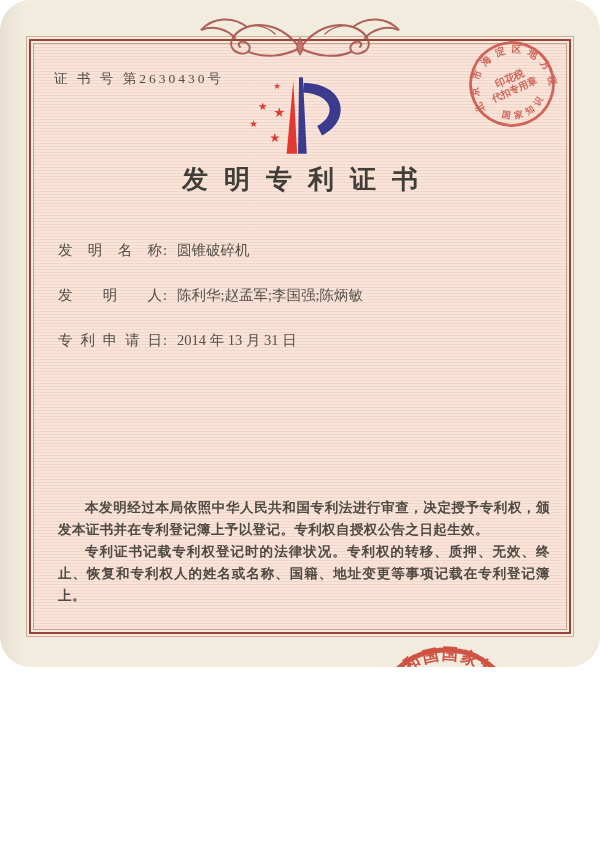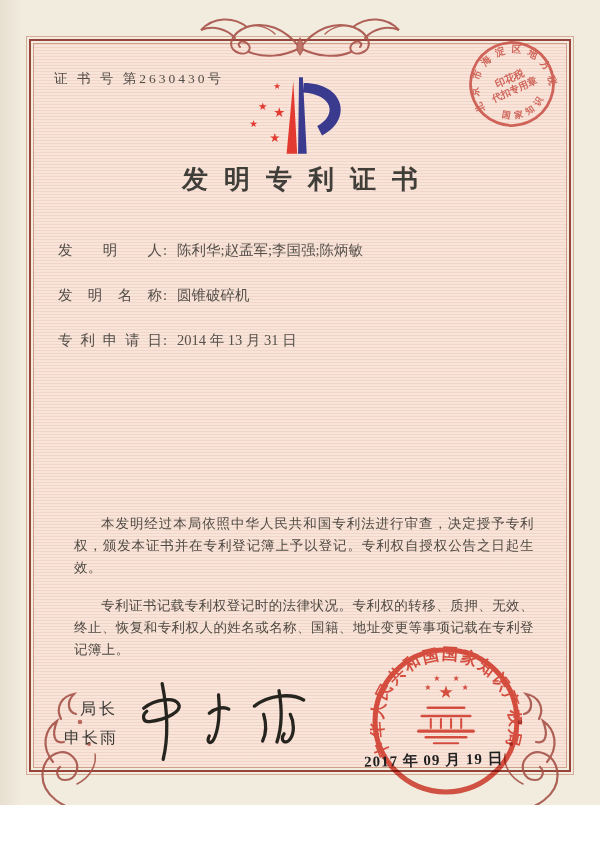--- a/index.html
+++ b/index.html
@@ -1,36 +1,36 @@
 <!DOCTYPE html>
 <html><head>
 <meta charset="utf-8">
 <style>
   html,body{margin:0;padding:0;}
   body{font-family:"Liberation Serif","DejaVu Serif",serif;}
-  .certificate{position:relative;width:600px;height:805px;background:#f2ecdf;overflow:hidden;
-    background-image:linear-gradient(90deg,#e7dfd0 0,#f2ecdf 22px),linear-gradient(#efe9dc,#f2ecdf 12px);}
+  .certificate{position:relative;width:600px;height:667px;background:#f2ecdf;overflow:hidden;
+    background-image:linear-gradient(90deg,#e7dfd0 0,#f2ecdf 22px),linear-gradient(#efe9dc,#f2ecdf 12px);border-radius:31px;}
   
   .frame{position:absolute;left:26px;top:36px;right:26px;bottom:30px;border:1px solid #d6ab97;padding:2px;z-index:1;}
   .frame2{height:100%;box-sizing:border-box;border:2px solid #99443b;padding:2px;}
   .frame3{height:100%;box-sizing:border-box;border:1px solid #cf9e8b;
     background:repeating-linear-gradient(180deg,rgba(219,152,139,.20) 0 1px,rgba(0,0,0,0) 1px 3px),#f8e4d9;}
   .bottom-scan-line{position:absolute;left:0;right:0;top:829px;height:3px;background:#d3a796;opacity:.55;z-index:0;}
   
   .abs{position:absolute;z-index:3;}
   .cert-no{left:54px;top:70px;font-size:13.5px;letter-spacing:3px;color:#514c46;}
   .logo{left:233px;top:68px;width:134px;height:94px;}
   .title{left:0;right:0;top:162px;text-align:center;font-size:26px;font-weight:600;letter-spacing:16px;
     text-indent:16px;color:#403e39;}
   .fields{left:58px;right:46px;top:241px;}
   .field-row{height:45px;font-size:14.5px;color:#55504a;white-space:nowrap;}
   .field-row .lbl{display:inline-block;width:104px;text-align:justify;text-align-last:justify;color:#514c46;vertical-align:bottom;}
   .field-row .colon{margin:0 10px 0 1px;}
   .body-text{left:58px;right:50px;top:497px;font-size:13.5px;line-height:1.63;color:#4f4a43;text-align:justify;letter-spacing:.4px;}
-  .body-text p{margin:16px;text-indent:2em;}
+  .body-text p{margin:0;text-indent:2em;font-weight:bold;}
   .sig-title{left:80px;top:699px;font-size:16px;letter-spacing:3px;color:#3a3833;}
   .sig-name{left:64px;top:728px;font-size:16px;letter-spacing:2px;color:#3a3833;}
   .signature{left:115px;top:676px;width:205px;height:90px;z-index:4;}
   .seal{left:370px;top:645px;width:152px;height:152px;mix-blend-mode:multiply;opacity:.92;}
   .seal-date{left:364px;top:751px;font-size:15px;font-weight:bold;color:#1f1f1f;letter-spacing:1px;z-index:4;transform:rotate(-1.5deg);}
   .footer{left:0;right:0;top:793px;text-align:center;font-size:12.5px;letter-spacing:2px;color:#5a554e;}
   .tax-stamp{left:466px;top:38px;width:92px;height:92px;transform:rotate(-24deg);opacity:.85;z-index:2;}
   .ornament-top{left:195px;top:8px;width:210px;height:58px;z-index:2;}
   .flourish{width:85px;height:122px;z-index:2;}
   .flourish.bl{left:31px;top:692px;}
@@ -103,24 +103,24 @@
       <polygon points="63,12 56,88 67,88" fill="#e23a30"></polygon>
       <polygon points="69,8 68,88 77,88 73,8" fill="#3a3a8e"></polygon>
       <path d="M74,14 C116,14 126,52 93,69 L88,59 C109,48 105,26 73,24 Z" fill="#3a3a8e"></path>
     </svg>
   </div>
 
   <div class="abs title">发明专利证书</div>
 
   <div class="abs fields">
     <div class="field-row">
-      <span class="lbl">发明人</span><span class="colon">:</span><span class="val">陈利华;赵孟军;李国强;陈炳敏</span>
+      <span class="lbl">发明名称</span><span class="colon">:</span><span class="val">圆锥破碎机</span>
     </div>
     <div class="field-row">
-      <span class="lbl">发明名称</span><span class="colon">:</span><span class="val">圆锥破碎机</span>
+      <span class="lbl">发明人</span><span class="colon">:</span><span class="val">陈利华;赵孟军;李国强;陈炳敏</span>
     </div>
     <div class="field-row">
       <span class="lbl">专利申请日</span><span class="colon">:</span><span class="val">2014 年 13 月 31 日</span>
     </div>
   </div>
 
   <div class="abs body-text">
     <p>本发明经过本局依照中华人民共和国专利法进行审查，决定授予专利权，颁发本证书并在专利登记簿上予以登记。专利权自授权公告之日起生效。</p>
     <p>专利证书记载专利权登记时的法律状况。专利权的转移、质押、无效、终止、恢复和专利权人的姓名或名称、国籍、地址变更等事项记载在专利登记簿上。</p>
   </div>

